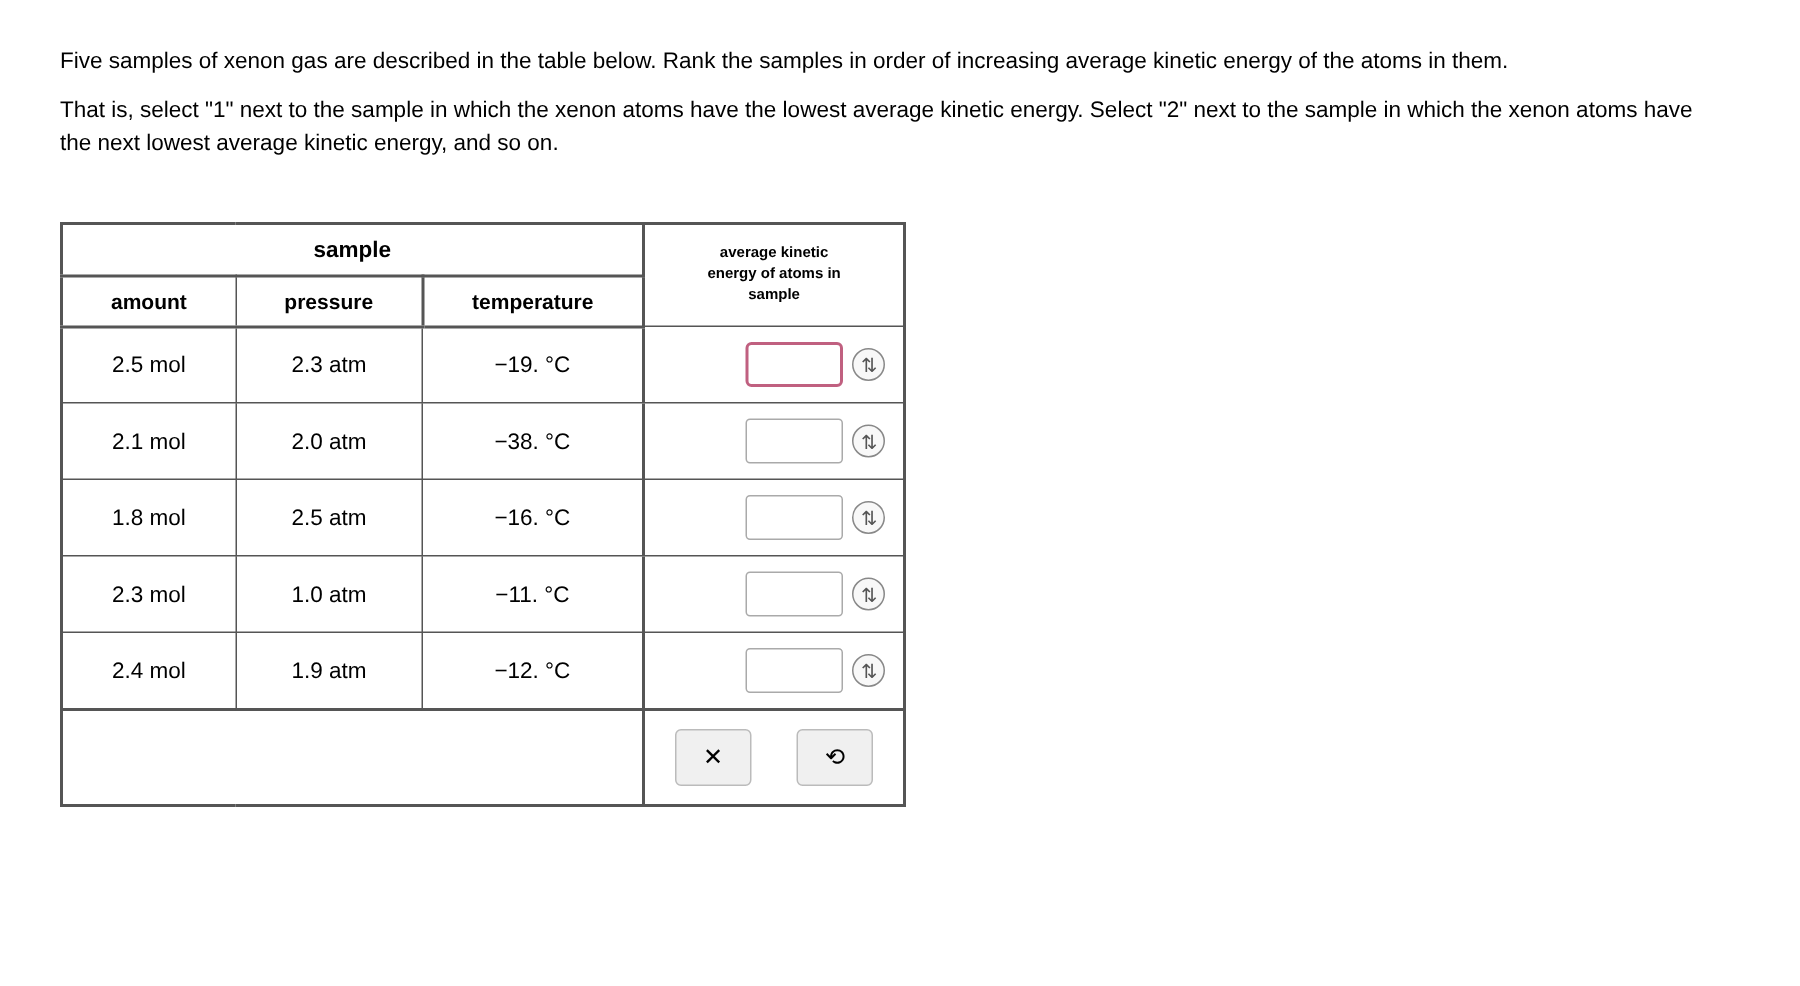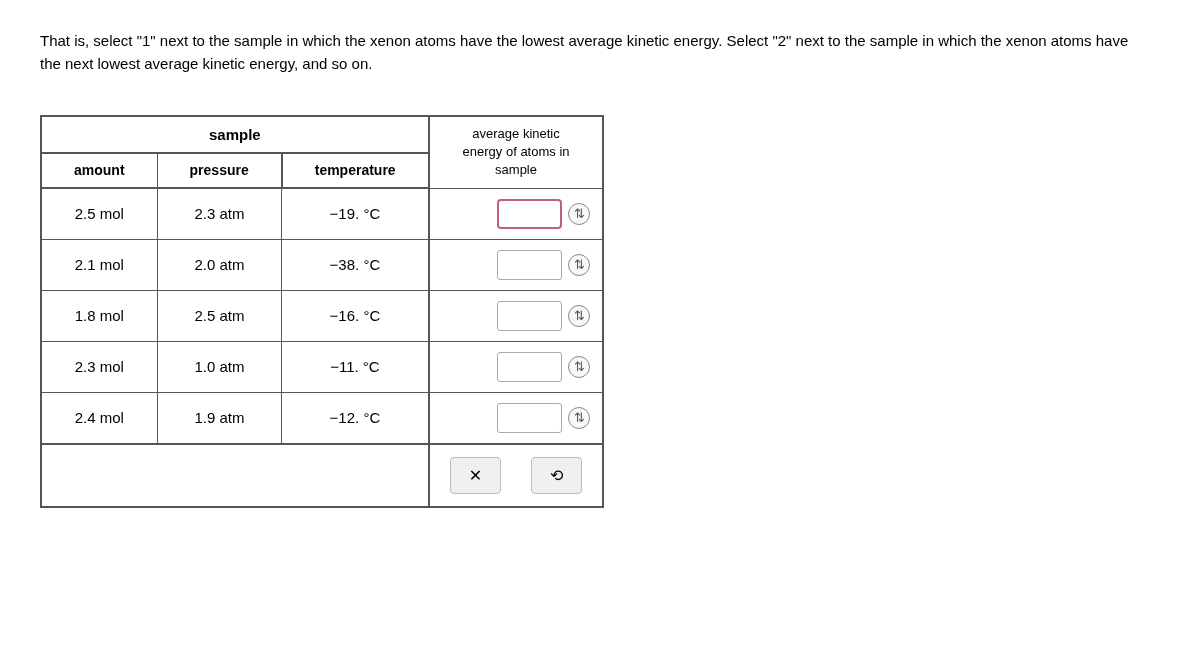--- a/index.html
+++ b/index.html
@@ -32,22 +32,22 @@
       margin-left: 48px;
     }
     .header-sample {
       font-weight: bold;
       font-size: 15px;
       padding: 8px 20px;
       border-bottom: 2px solid #555;
       text-align: center;
     }
     .header-avg {
-      font-weight: normal;
-      font-size: 13px;
+      font-weight: bold;
+      font-size: 10px;
       padding: 8px 20px;
       vertical-align: middle;
       text-align: center;
       border-left: 2px solid #555;
       line-height: 1.4;
     }
     .sub-headers th {
       font-weight: bold;
       font-size: 14px;
       padding: 8px 32px;
@@ -133,20 +133,21 @@
     .colspan-sample {
       border-right: 2px solid #555;
     }
   </style>
 </head>
 <body>
 
 
 
 <div>
+  <p class="intro-text">Five samples of xenon gas are described in the table below. Rank the samples in order of increasing average kinetic energy of the atoms in them.</p>
   <p class="intro-text">That is, select "1" next to the sample in which the xenon atoms have the lowest average kinetic energy. Select "2" next to the sample in which the xenon atoms have the next lowest average kinetic energy, and so on.</p>
 </div>
 
 <div class="table-container">
   <table>
     <thead>
       <tr>
         <th colspan="3" class="header-sample colspan-sample">sample</th>
         <th rowspan="2" class="header-avg">
           average kinetic<br>energy of atoms in<br>sample

